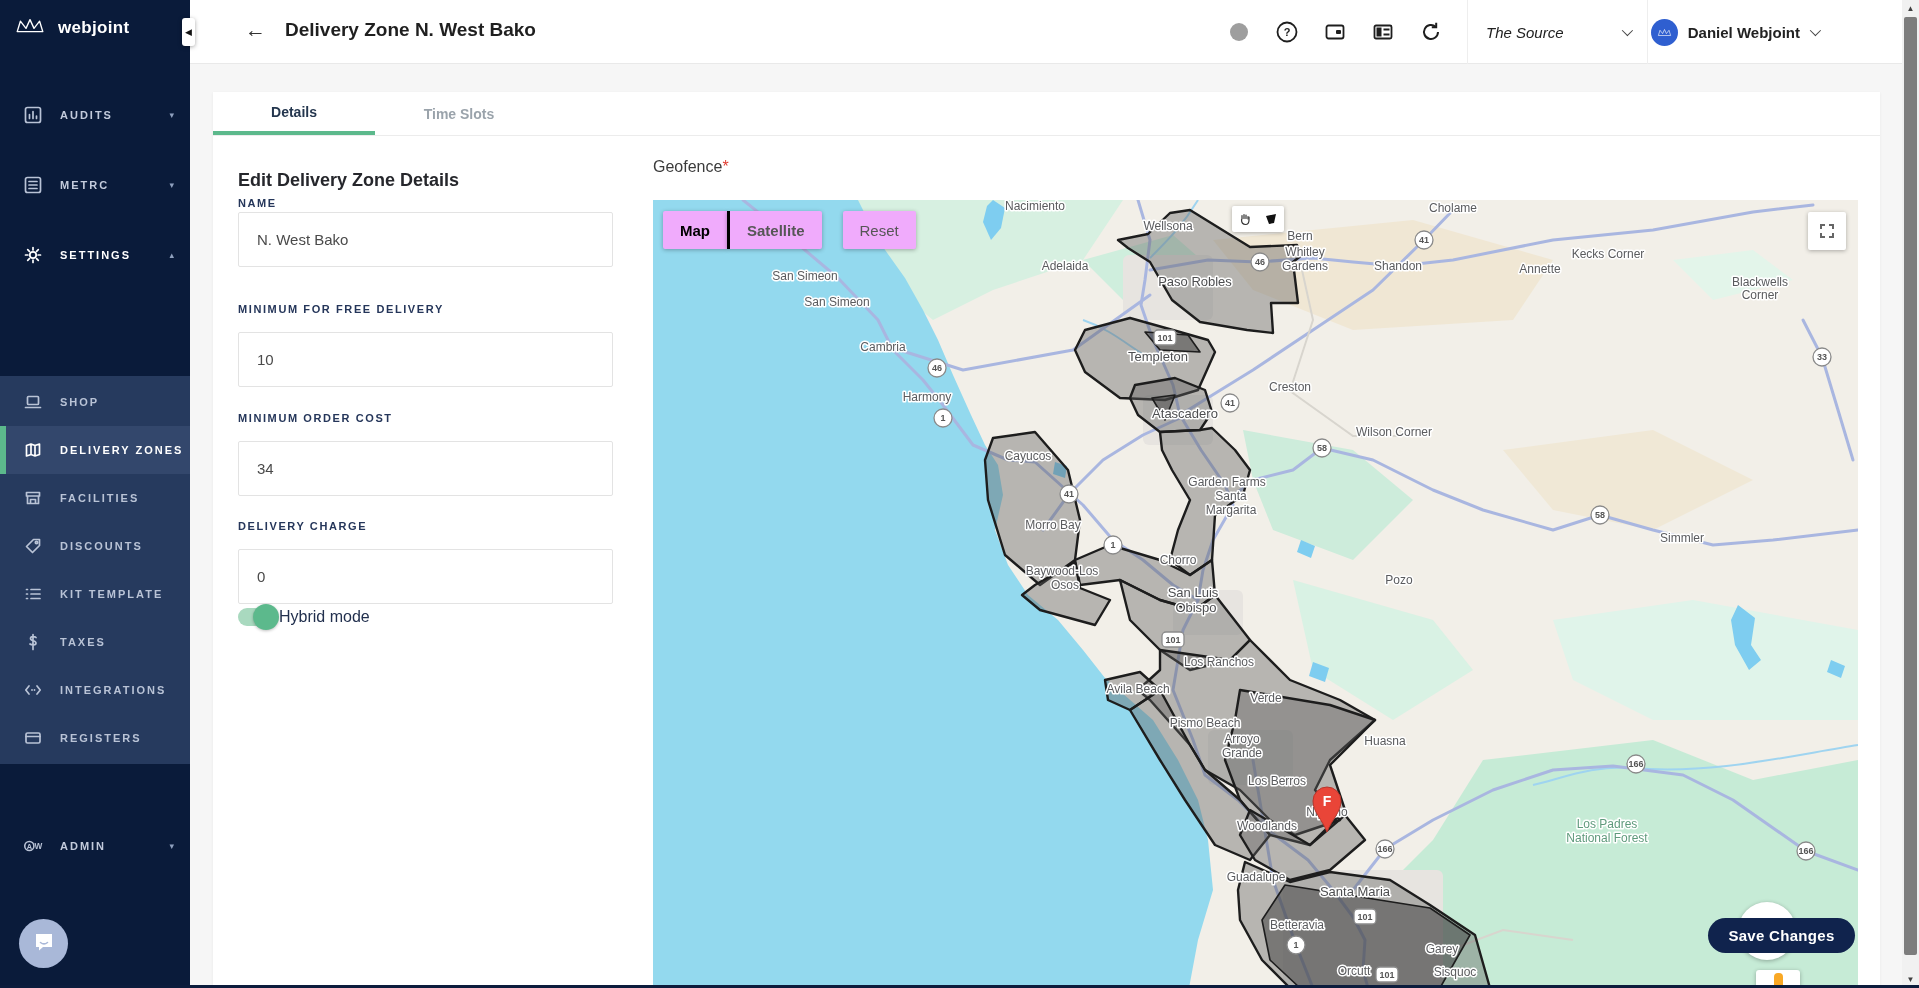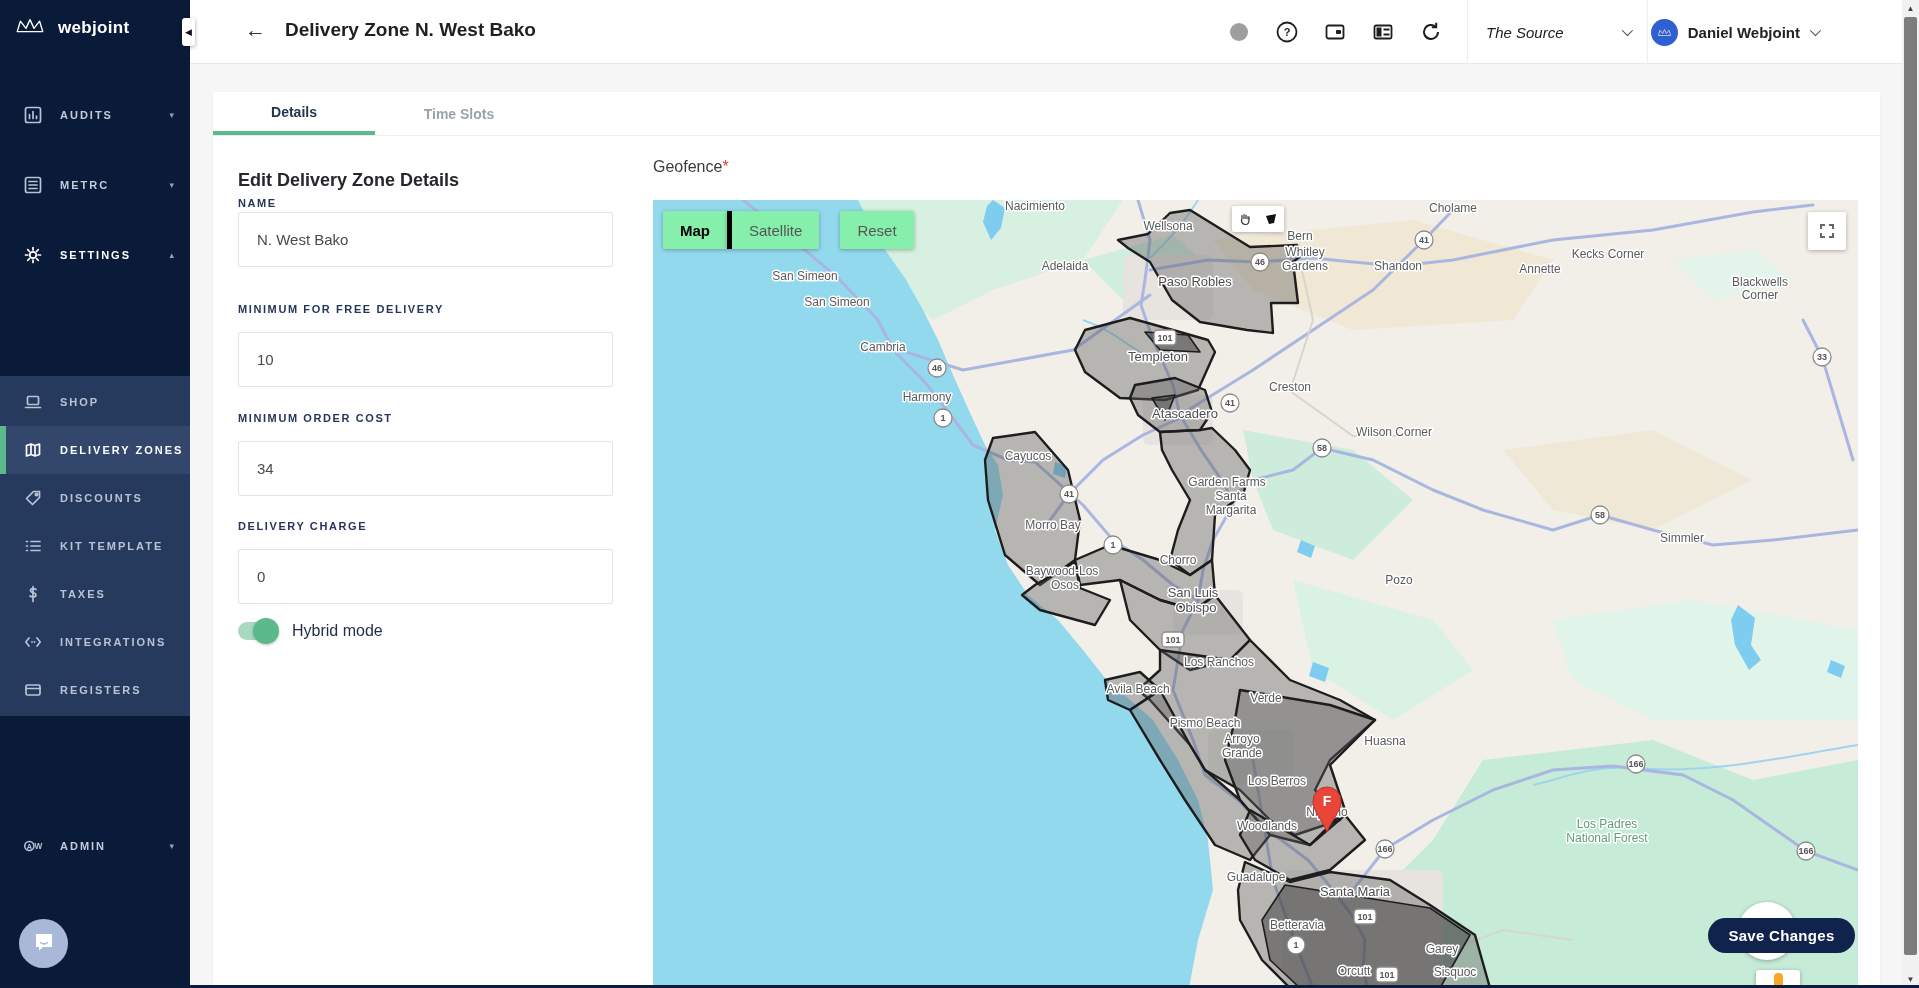--- a/index.html
+++ b/index.html
@@ -48,34 +48,34 @@
   
   #card{position:absolute;left:213px;top:92px;width:1667px;height:896px;background:#fff;box-shadow:0 1px 3px rgba(0,0,0,.06);}
   #tabs{position:relative;height:44px;border-bottom:1px solid #ececec;display:flex;}
   .tab{width:162px;display:flex;align-items:center;justify-content:center;font-size:14px;font-weight:600;cursor:pointer;}
   .tab.active{color:#24364e;border-bottom:4px solid #5cb98c;}
   .tab.inactive{color:#9aa3ab;width:168px;}
   #form-heading{position:absolute;left:25px;top:63px;font-size:18px;font-weight:600;color:#26272c;}
   .f-label{position:absolute;left:25px;font-size:11px;font-weight:700;letter-spacing:1.6px;color:#25365a;}
   .f-input{position:absolute;left:25px;width:375px;height:55px;border:1px solid #e3e3e3;border-radius:2px;
     padding:0 18px;font-size:15px;color:#4a4a4a;background:#fff;outline:none;}
-  #toggle-row{position:absolute;left:25px;top:530px;display:flex;align-items:center;gap:16px;}
+  #toggle-row{position:absolute;left:25px;top:516px;display:flex;align-items:center;gap:3px;}
   .switch{position:relative;width:38px;height:18px;border-radius:9px;background:#a9d9bf;cursor:pointer;}
   .switch .knob{position:absolute;right:-3px;top:-4px;width:26px;height:26px;border-radius:50%;background:#5cb98c;box-shadow:0 1px 3px rgba(0,0,0,.25);}
   #toggle-label{font-size:16px;color:#22304e;}
 
   
   #geofence-label{position:absolute;left:653px;top:158px;font-size:16px;font-weight:500;color:#3b3b3b;z-index:5;}
   #geofence-label .req{color:#e03c31;}
   #mapwrap{position:absolute;left:653px;top:200px;width:1205px;height:788px;overflow:hidden;background:#93d9ee;}
   .map-btns{position:absolute;left:10px;top:11px;display:flex;z-index:6;}
-  .map-btn{height:38px;background:#86efac;display:flex;align-items:center;justify-content:center;padding:0 17px;
+  .map-btn{height:38px;background:#f0abfc;display:flex;align-items:center;justify-content:center;padding:0 17px;
     font-size:15px;color:#565656;box-shadow:0 1px 4px rgba(0,0,0,.3);cursor:pointer;}
   .map-btn.first{border-radius:2px 0 0 2px;}
-  .map-btn.mid{border-radius:0 2px 2px 0;border-left:5px solid #000000;}
+  .map-btn.mid{border-radius:0 2px 2px 0;border-left:3px solid #000000;font-weight:bold;}
   .map-btn.active{color:#000;font-weight:700;}
   .map-btn.reset{margin-left:21px;border-radius:2px;}
   #draw-ctrl{position:absolute;left:579px;top:6px;height:26px;background:#fff;border-radius:2px;box-shadow:0 1px 4px rgba(0,0,0,.3);
     display:flex;z-index:6;}
   #draw-ctrl .dbtn{width:26px;display:flex;align-items:center;justify-content:center;cursor:pointer;}
   #fs-btn{position:absolute;right:12px;top:12px;width:38px;height:38px;background:#fff;border-radius:2px;
     box-shadow:0 1px 4px rgba(0,0,0,.3);display:flex;align-items:center;justify-content:center;cursor:pointer;z-index:6;}
   .fs-glyph{width:14px;height:14px;position:relative;}
   .fs-glyph i{position:absolute;width:5px;height:5px;border:2px solid #666;}
   .fs-glyph i:nth-child(1){left:0;top:0;border-right:none;border-bottom:none;}
@@ -176,20 +176,28 @@
         </span>
         <span class="nav-label">SHOP</span>
       </div>
       <div class="nav-item active">
         <span class="nico">
           <svg width="20" height="20" viewBox="0 0 20 20">
               <path class="ico-stroke-w" d="M3.5 5.5 L8 4 L12 5.5 L16.5 4 V14.5 L12 16 L8 14.5 L3.5 16 Z M8 4v10.5 M12 5.5V16"></path>
             </svg>
         </span>
         <span class="nav-label">DELIVERY ZONES</span>
+      </div>
+      <div class="nav-item">
+        <span class="nico">
+          <svg width="20" height="20" viewBox="0 0 20 20">
+              <path class="ico-stroke" d="M3.5 4.5h13v3.5h-13z M4.5 8v7.5h11V8 M7.5 15.5v-4h5v4"></path>
+            </svg>
+        </span>
+        <span class="nav-label">FACILITIES</span>
       </div>
       <div class="nav-item">
         <span class="nico">
           <svg width="20" height="20" viewBox="0 0 20 20">
               <path class="ico-stroke" d="M3.5 10.5 L10.5 3.5 H16.5 V9.5 L9.5 16.5 Z"></path>
               <circle class="ico-stroke" cx="13.5" cy="6.5" r="1.2"></circle>
             </svg>
         </span>
         <span class="nav-label">DISCOUNTS</span>
       </div>

